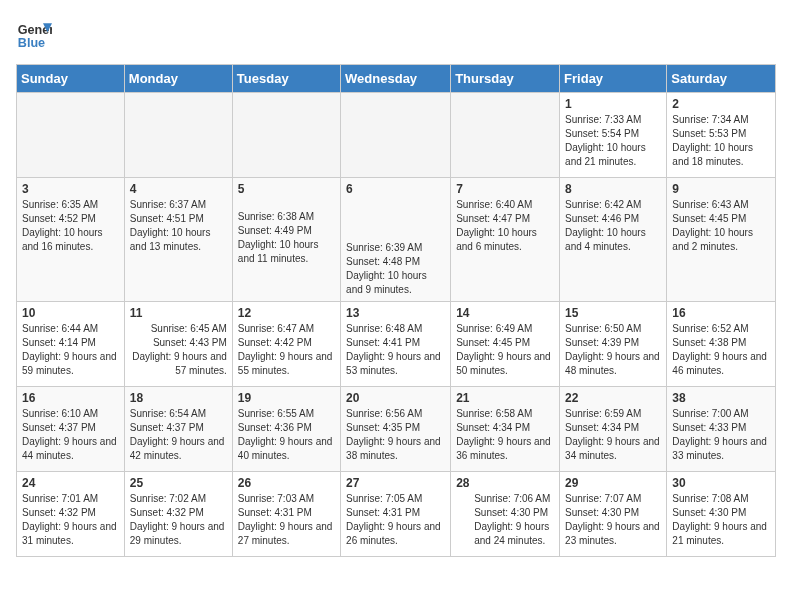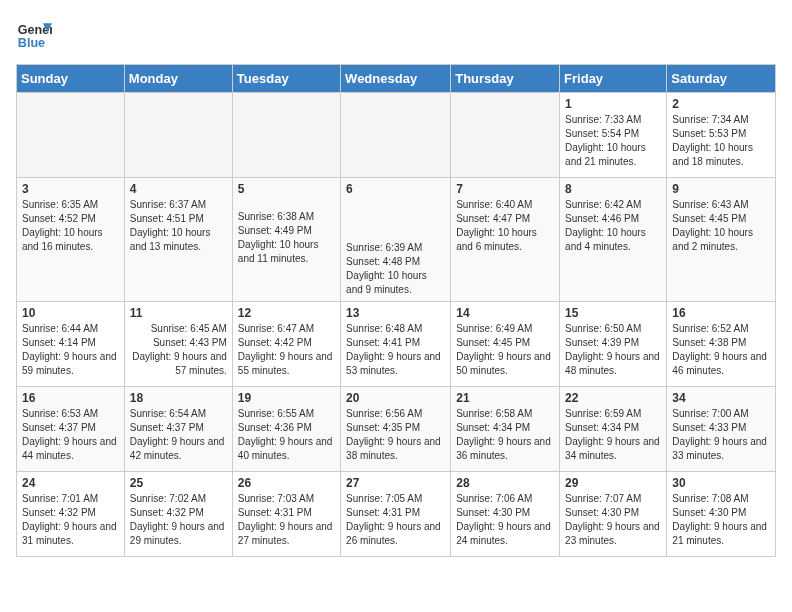--- a/index.html
+++ b/index.html
@@ -227,21 +227,21 @@
         <td class="weekend">
           <div class="day-num">16</div>
           <div class="day-info" style="white-space: pre-line;">Sunrise: 6:52 AM
 Sunset: 4:38 PM
 Daylight: 9 hours and 46 minutes.</div>
         </td>
       </tr>
       <tr>
         <td class="weekend">
           <div class="day-num">16</div>
-          <div class="day-info" style="white-space: pre-line;">Sunrise: 6:53 AM
+          <div class="day-info" style="white-space: pre-line;">Sunrise: 6:10 AM
 Sunset: 4:37 PM
 Daylight: 9 hours and 44 minutes.</div>
         </td>
         <td>
           <div class="day-num">18</div>
           <div class="day-info" style="white-space: pre-line;">Sunrise: 6:54 AM
 Sunset: 4:37 PM
 Daylight: 9 hours and 42 minutes.</div>
         </td>
         <td>
@@ -262,21 +262,21 @@
 Sunset: 4:34 PM
 Daylight: 9 hours and 36 minutes.</div>
         </td>
         <td>
           <div class="day-num">22</div>
           <div class="day-info" style="white-space: pre-line;">Sunrise: 6:59 AM
 Sunset: 4:34 PM
 Daylight: 9 hours and 34 minutes.</div>
         </td>
         <td class="weekend">
-          <div class="day-num">34</div>
+          <div class="day-num">38</div>
           <div class="day-info" style="white-space: pre-line;">Sunrise: 7:00 AM
 Sunset: 4:33 PM
 Daylight: 9 hours and 33 minutes.</div>
         </td>
       </tr>
       <tr>
         <td class="weekend">
           <div class="day-num">24</div>
           <div class="day-info" style="white-space: pre-line;">Sunrise: 7:01 AM
 Sunset: 4:32 PM
@@ -295,21 +295,21 @@
 Daylight: 9 hours and 27 minutes.</div>
         </td>
         <td>
           <div class="day-num">27</div>
           <div class="day-info" style="white-space: pre-line;">Sunrise: 7:05 AM
 Sunset: 4:31 PM
 Daylight: 9 hours and 26 minutes.</div>
         </td>
         <td>
           <div class="day-num">28</div>
-          <div class="day-info" style="white-space: pre-line;">Sunrise: 7:06 AM
+          <div class="day-info" style="white-space: pre-line; margin-left: 18px;">Sunrise: 7:06 AM
 Sunset: 4:30 PM
 Daylight: 9 hours and 24 minutes.</div>
         </td>
         <td>
           <div class="day-num">29</div>
           <div class="day-info" style="white-space: pre-line;">Sunrise: 7:07 AM
 Sunset: 4:30 PM
 Daylight: 9 hours and 23 minutes.</div>
         </td>
         <td class="weekend">

